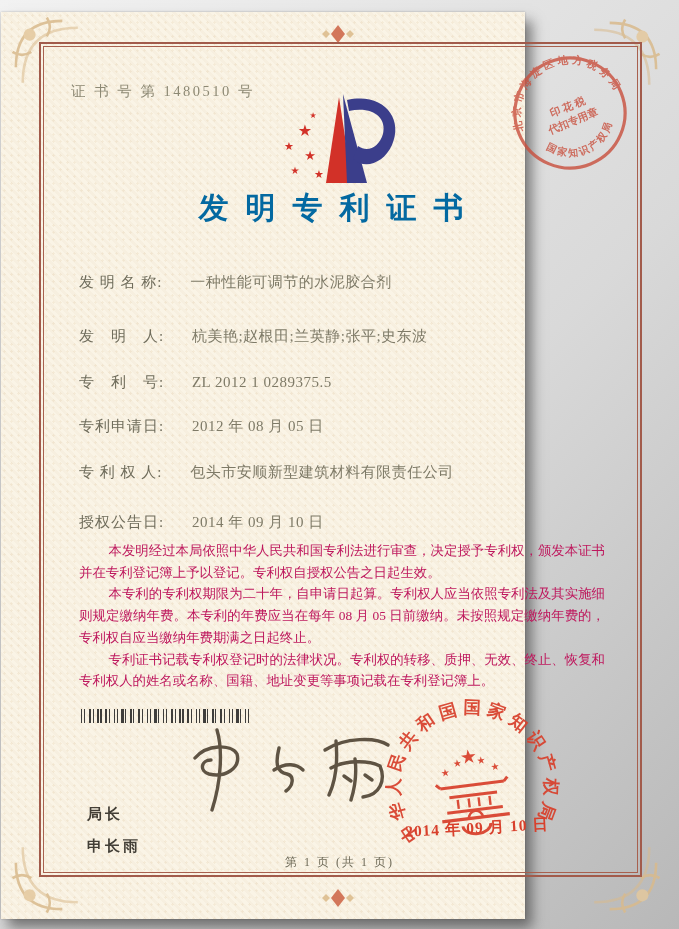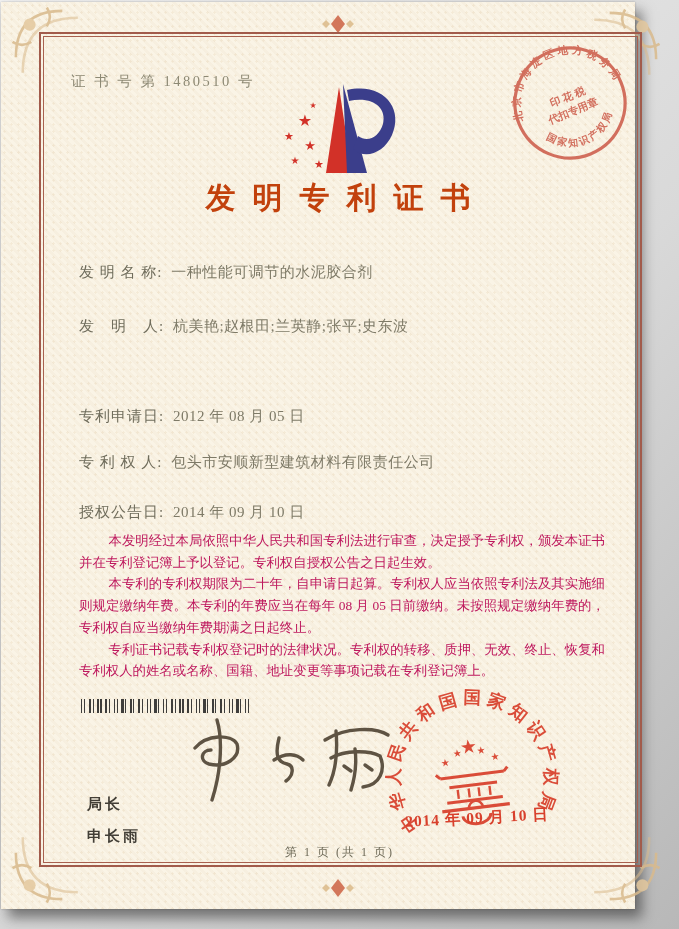--- a/index.html
+++ b/index.html
@@ -1,39 +1,39 @@
 <!DOCTYPE html>
 <html><head>
 <meta charset="utf-8">
 <style>
   html,body{margin:0;padding:0;}
   body{font-family:"Liberation Serif","DejaVu Serif",serif;}
   .stage{position:relative;width:679px;height:929px;overflow:hidden;
     background:linear-gradient(135deg,#f2f2f2 0%,#d9d9d9 55%,#b8b8b8 100%);}
-  .paper{position:absolute;left:1px;top:2px;width:634px;height:907px;
+  .paper{position:absolute;left:1px;top:12px;width:524px;height:907px;
     background:#faf4e6;box-shadow:7px 9px 12px rgba(40,40,40,.55),0 0 2px rgba(0,0,0,.25);}
   .paper-tex{position:absolute;inset:0;
     background-image:radial-gradient(rgba(210,174,120,.14) 1px,transparent 1.4px),
       repeating-linear-gradient(45deg,rgba(190,150,100,.05) 0 3px,transparent 3px 6px);
     background-size:7px 7px,auto;}
   .frame-outer{position:absolute;left:38px;top:30px;width:599px;height:831px;
     border:2px solid #a25b4b;}
   .frame-inner{position:absolute;inset:2px;border:1px solid #a8604e;}
   .orn{position:absolute;width:86px;height:86px;opacity:.85;}
   .orn svg{width:100%;height:100%;}
   .motif{position:absolute;width:34px;height:20px;opacity:.9;}
   .cert-no{position:absolute;left:70px;top:70px;font-size:14.5px;letter-spacing:2.5px;
     color:#8d8974;}
   .logo{position:absolute;left:276px;top:80px;width:132px;height:94px;}
   .title{position:absolute;left:0;top:176px;width:660px;text-align:center;
     font-size:30px;font-weight:700;letter-spacing:17px;padding-left:17px;
-    box-sizing:border-box;color:#c2410c;margin-left:7px;}
+    box-sizing:border-box;color:#0369a1;}
   .field{position:absolute;left:78px;font-size:15px;color:#73705f;white-space:nowrap;}
   .field .lab{color:#6f6c5b;letter-spacing:1px;}
-  .field .val{color:#7e7a67;margin-left:5px;letter-spacing:.5px;}
+  .field .val{color:#7e7a67;margin-left:24px;letter-spacing:.5px;}
   .paras{position:absolute;left:78px;top:528px;width:526px;font-size:13.4px;
     line-height:21.7px;color:#be185d;text-align:justify;}
   .paras p{margin:0;text-indent:2.2em;}
   .barcode{position:absolute;left:80px;top:697px;width:172px;height:14px;opacity:.85;
     background:repeating-linear-gradient(90deg,#1e1e1e 0 1.5px,transparent 1.5px 3px,
       #1e1e1e 3px 4.2px,transparent 4.2px 7.6px,#1e1e1e 7.6px 10px,transparent 10px 11.6px,
       #1e1e1e 11.6px 12.6px,transparent 12.6px 16.4px);}
   .signer{position:absolute;left:86px;font-size:15px;font-weight:700;color:#433f37;
     letter-spacing:3px;margin-top:48px;}
   .sig{position:absolute;left:178px;top:708px;width:224px;height:104px;}
@@ -146,20 +146,24 @@
 
     <div class="title">发明专利证书</div>
 
     <div class="field" style="top:261px;">
       <span class="lab">发 明 名 称:</span>
       <span class="val">一种性能可调节的水泥胶合剂</span>
     </div>
     <div class="field" style="top:315px;">
       <span class="lab">发　明　人:</span>
       <span class="val">杭美艳;赵根田;兰英静;张平;史东波</span>
+    </div>
+    <div class="field" style="top:361px;">
+      <span class="lab">专　利　号:</span>
+      <span class="val">ZL 2012 1 0289375.5</span>
     </div>
     <div class="field" style="top:405px;">
       <span class="lab">专利申请日:</span>
       <span class="val">2012 年 08 月 05 日</span>
     </div>
     <div class="field" style="top:451px;">
       <span class="lab">专 利 权 人:</span>
       <span class="val">包头市安顺新型建筑材料有限责任公司</span>
     </div>
     <div class="field" style="top:501px;">

